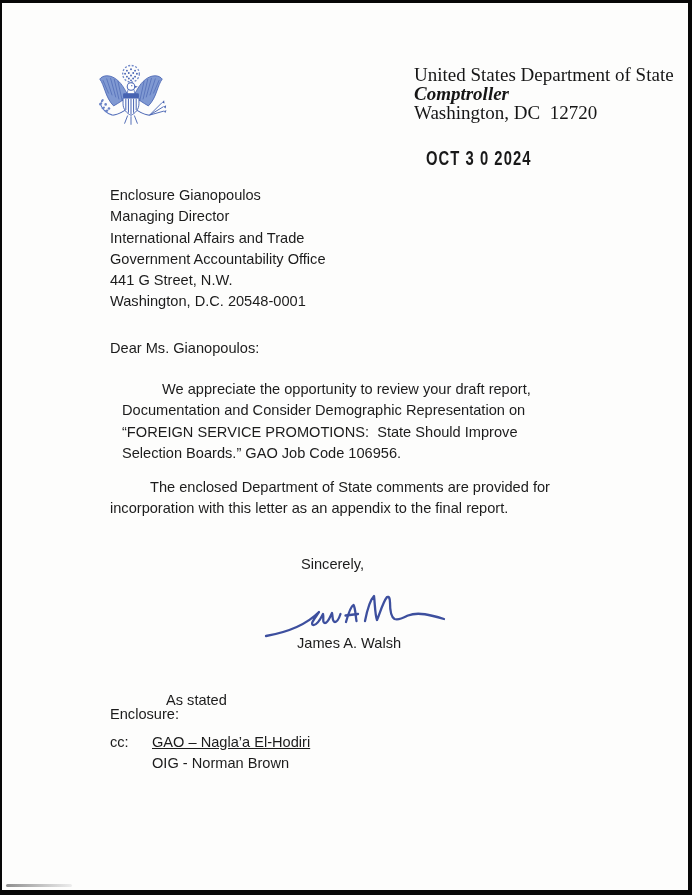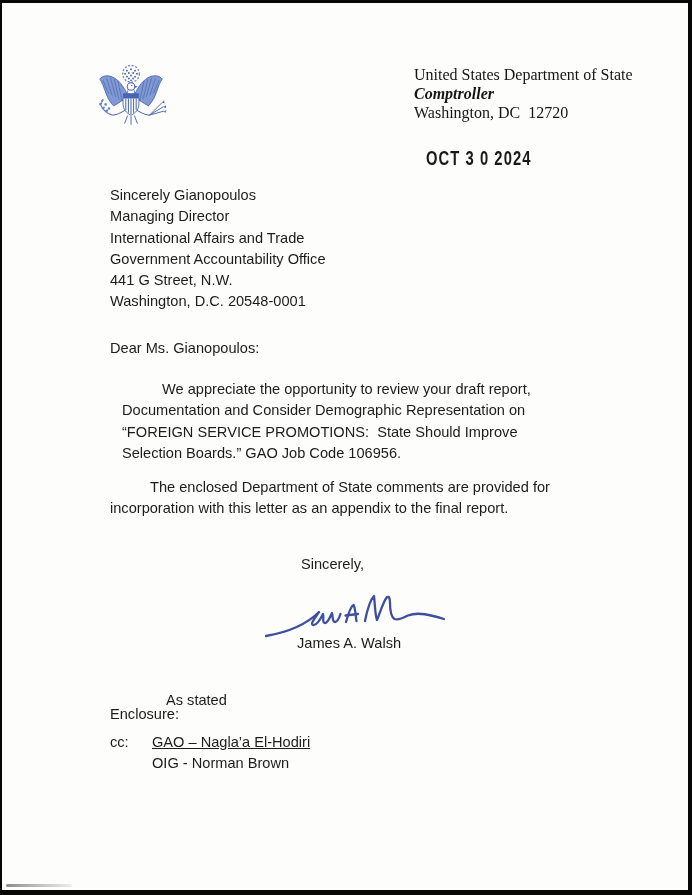--- a/index.html
+++ b/index.html
@@ -11,21 +11,21 @@
   .scan-frame{
     position:absolute;inset:0;pointer-events:none;z-index:5;
     border-style:solid;border-color:#070707;
     border-width:3px 4px 5px 2px;
   }
   .abs{position:absolute;}
   .serif{font-family:"Liberation Serif",serif;}
   .pre{white-space:pre;}
 
   .letterhead{
-    left:414px;top:66px;font-size:16px;line-height:18.8px;color:#161616;
+    left:414px;top:66px;font-size:19px;line-height:18.8px;color:#161616;
   }
   .letterhead .office{font-weight:bold;font-style:italic;}
 
   .seal{left:94px;top:61px;width:74px;height:82px;}
 
   .date-stamp{
     left:426px;top:146px;
     font-size:18.5px;font-weight:bold;letter-spacing:1.3px;color:#191919;
     transform:scale(0.8,1.1);transform-origin:left top;
     font-family:"Liberation Sans",sans-serif;
@@ -148,21 +148,21 @@
 
   <div class="abs letterhead serif">
     <div>United States Department of State</div>
     <div class="office">Comptroller</div>
     <div class="pre">Washington, DC  12720</div>
   </div>
 
   <div class="abs date-stamp pre">OCT 3 0 2024</div>
 
   <div class="abs recipient body-text">
-    <div>Sincerely Gianopoulos</div>
+    <div>Enclosure Gianopoulos</div>
     <div>Managing Director</div>
     <div>International Affairs and Trade</div>
     <div>Government Accountability Office</div>
     <div>441 G Street, N.W.</div>
     <div>Washington, D.C. 20548-0001</div>
   </div>
 
   <div class="abs salutation body-text">Dear Ms. Gianopoulos:</div>
 
   <div class="abs para1 body-text">

